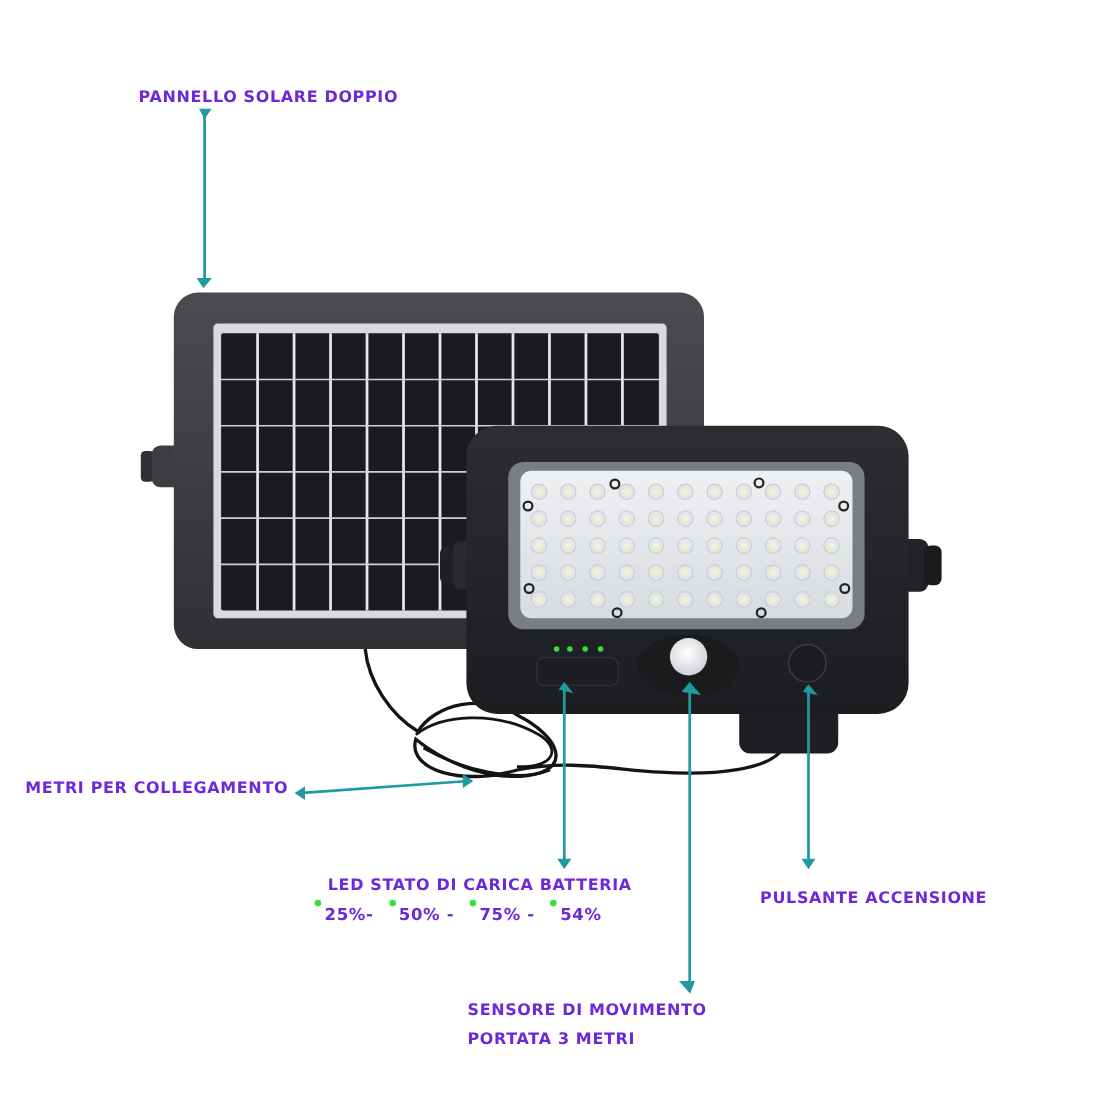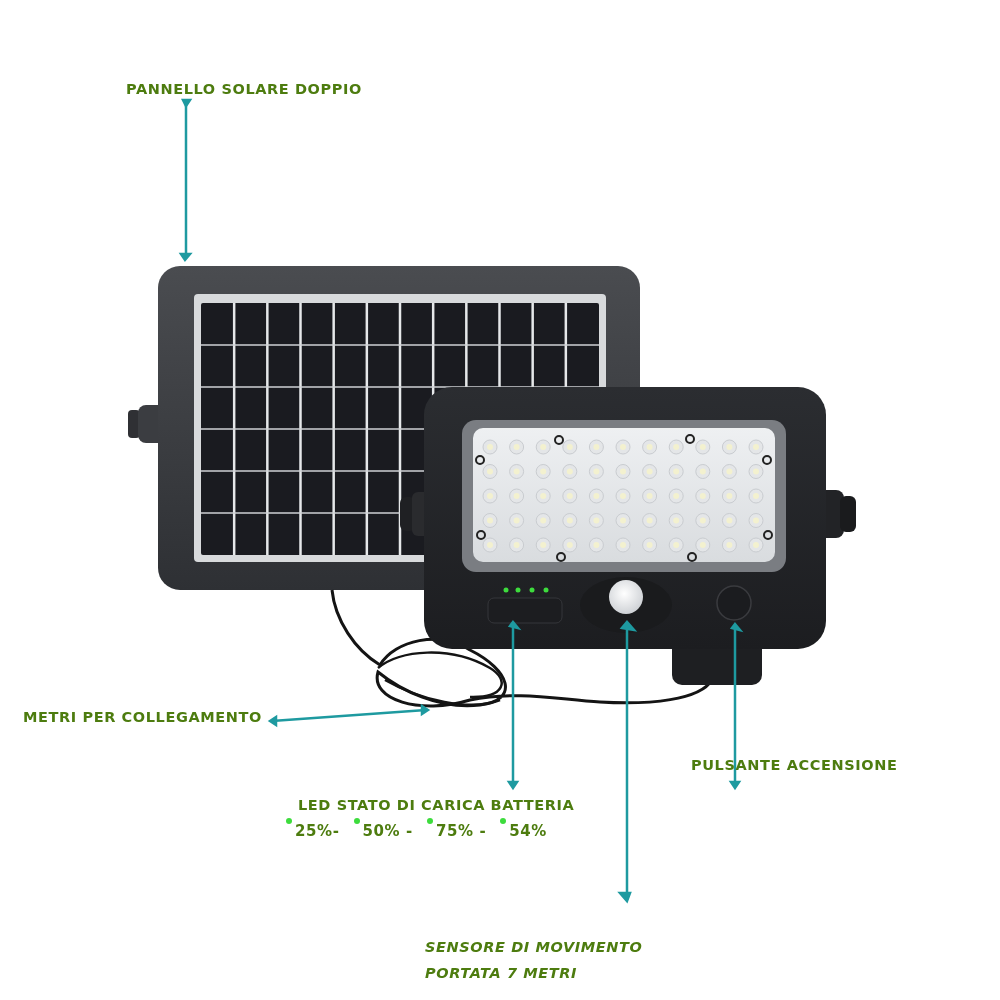--- a/index.html
+++ b/index.html
@@ -1,18 +1,18 @@
 <!DOCTYPE html>
 <html><head>
 <meta charset="utf-8">
 <style>
   html, body { margin:0; padding:0; background:#ffffff; }
   body { width:1000px; height:1000px; position:relative; overflow:hidden;
          font-family:"DejaVu Sans", sans-serif; }
-  .label { position:absolute; font-weight:bold; color:#4d7c0f; font-size:14.5px;
+  .label { position:absolute; font-weight:bold; color:#6d28d9; font-size:14.5px;
            letter-spacing:0.6px; line-height:26px; white-space:nowrap; }
   .pct-row { display:flex; align-items:center; gap:0; font-size:15px; }
   .pct-item { display:inline-flex; align-items:flex-start; margin-right:14px; }
   .dot { display:inline-block; width:6px; height:6px; border-radius:50%; background:#3ddc3d; margin-right:3px; }
   svg { position:absolute; left:0; top:0; }
 </style>
 </head>
 <body>
 
 <svg width="1000" height="1000" viewBox="0 0 1000 1000">
@@ -272,20 +272,20 @@
         <span class="dot"></span>
         <span>75% -</span>
       </span>
     <span class="pct-item">
         <span class="dot"></span>
         <span>54%</span>
       </span>
   </div>
 </div>
 
-<div class="label" style="left:691px; top:752px;">
+<div class="label" style="left:691px; top:804px;">
   <div>PULSANTE ACCENSIONE</div>
 </div>
 
-<div class="label" style="left:425px; top:934px;font-style:italic;">
+<div class="label" style="left:425px; top:906px;">
   <div>SENSORE DI MOVIMENTO</div>
-  <div>PORTATA 7 METRI</div>
+  <div>PORTATA 3 METRI</div>
 </div>
 
 </body></html>

